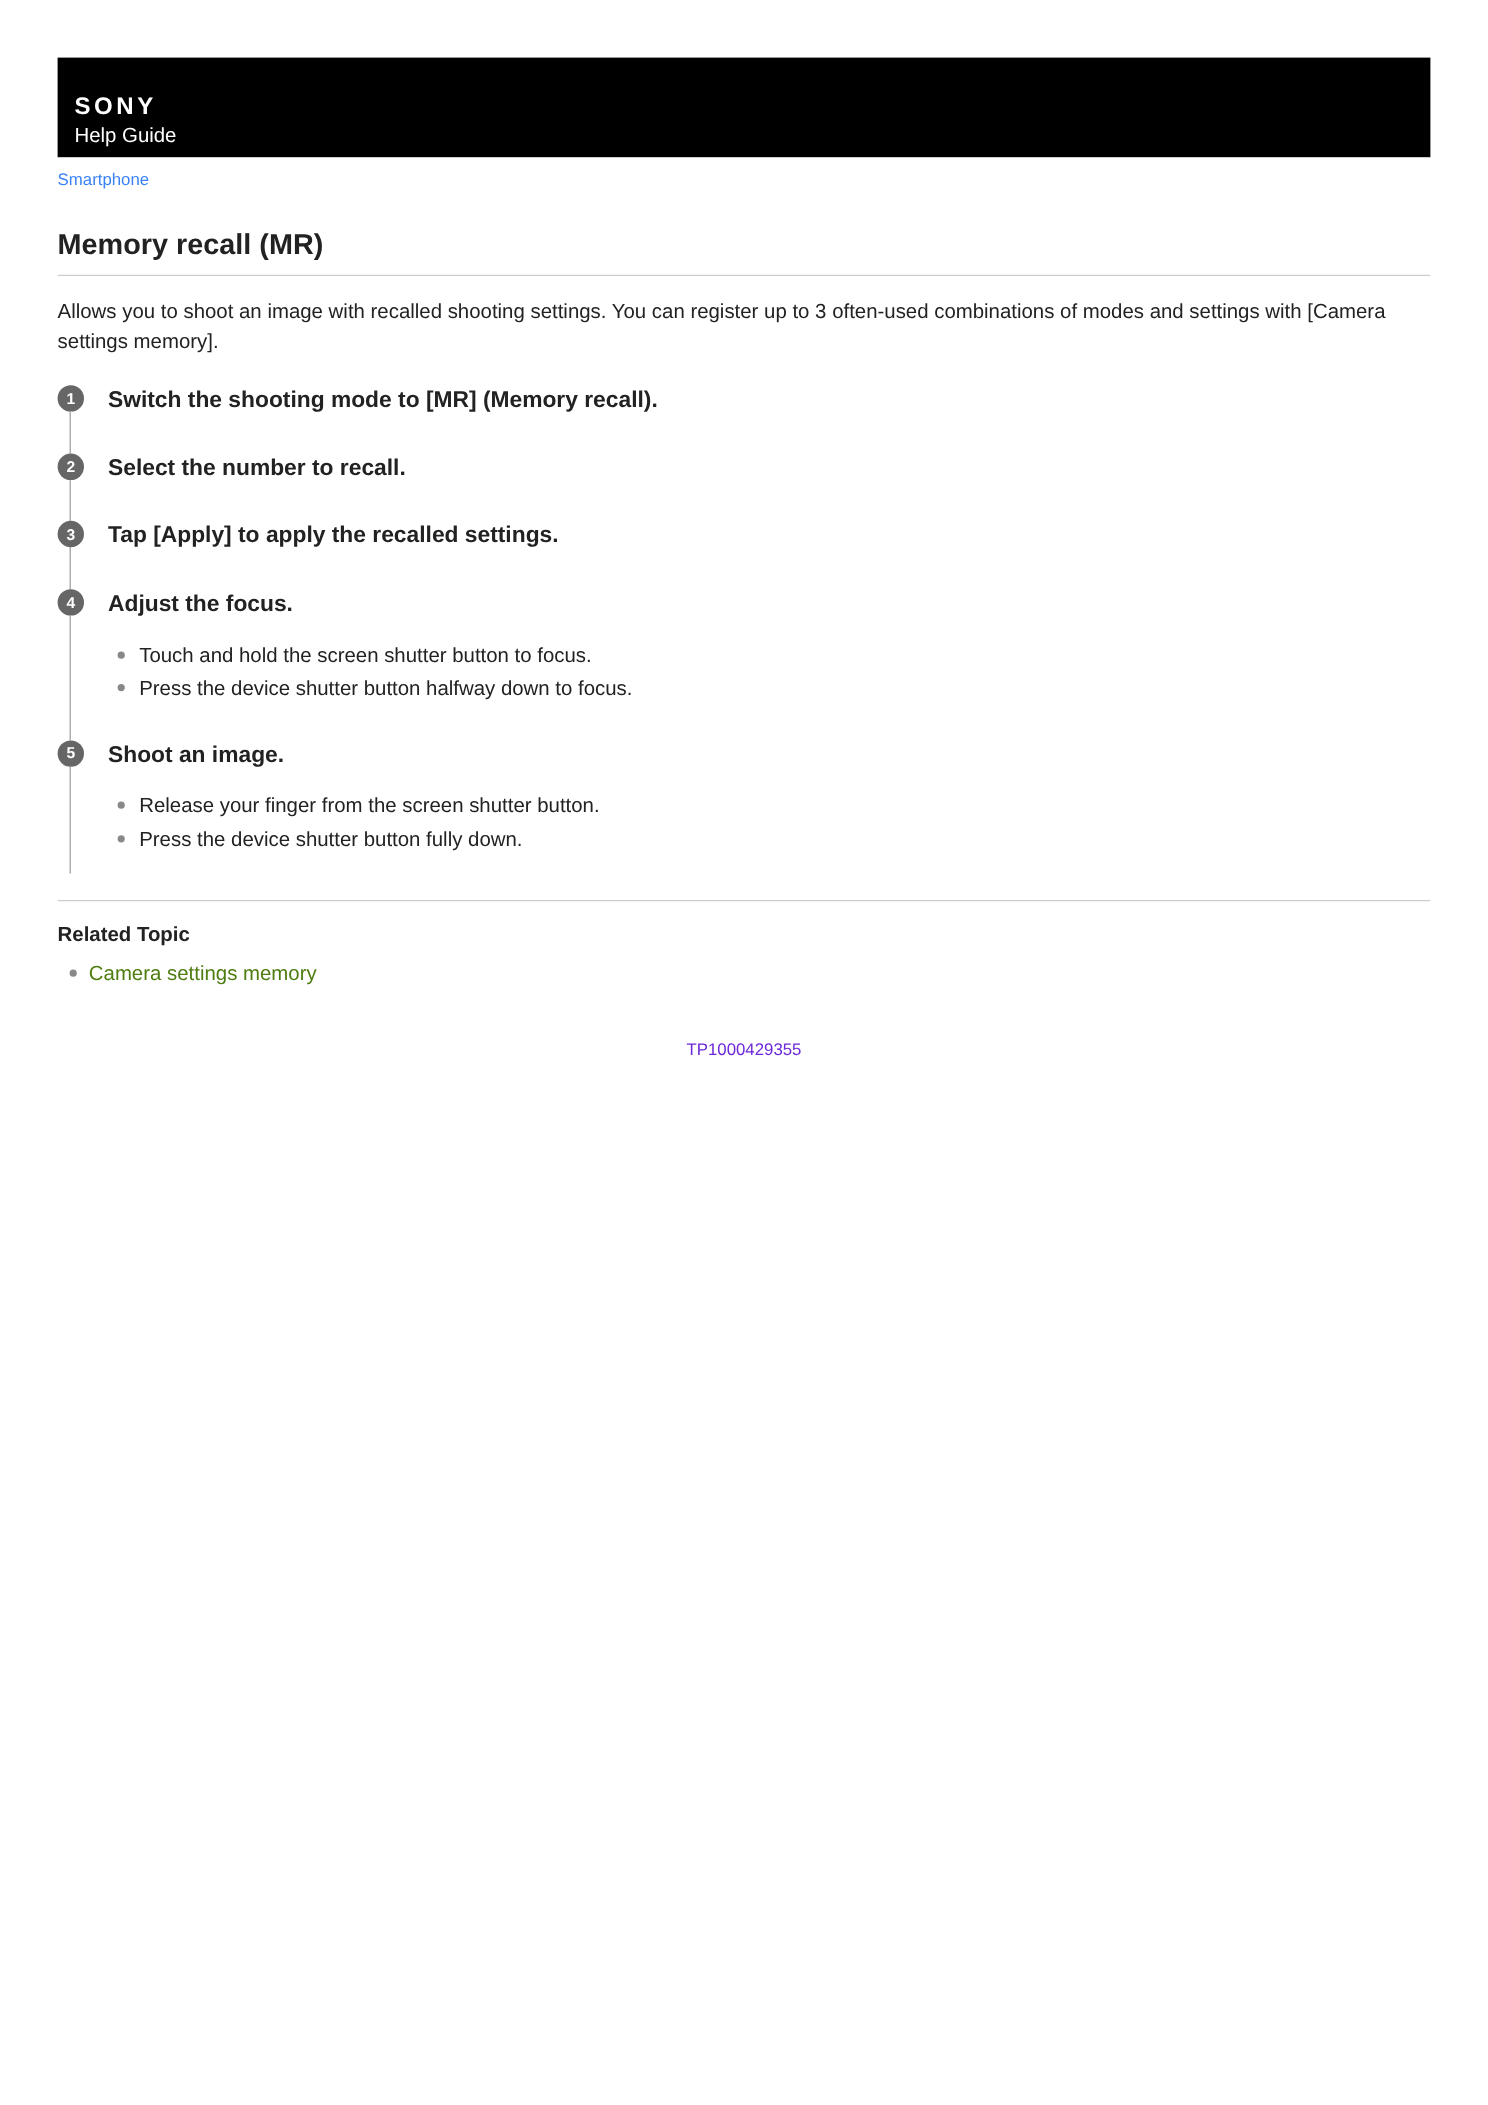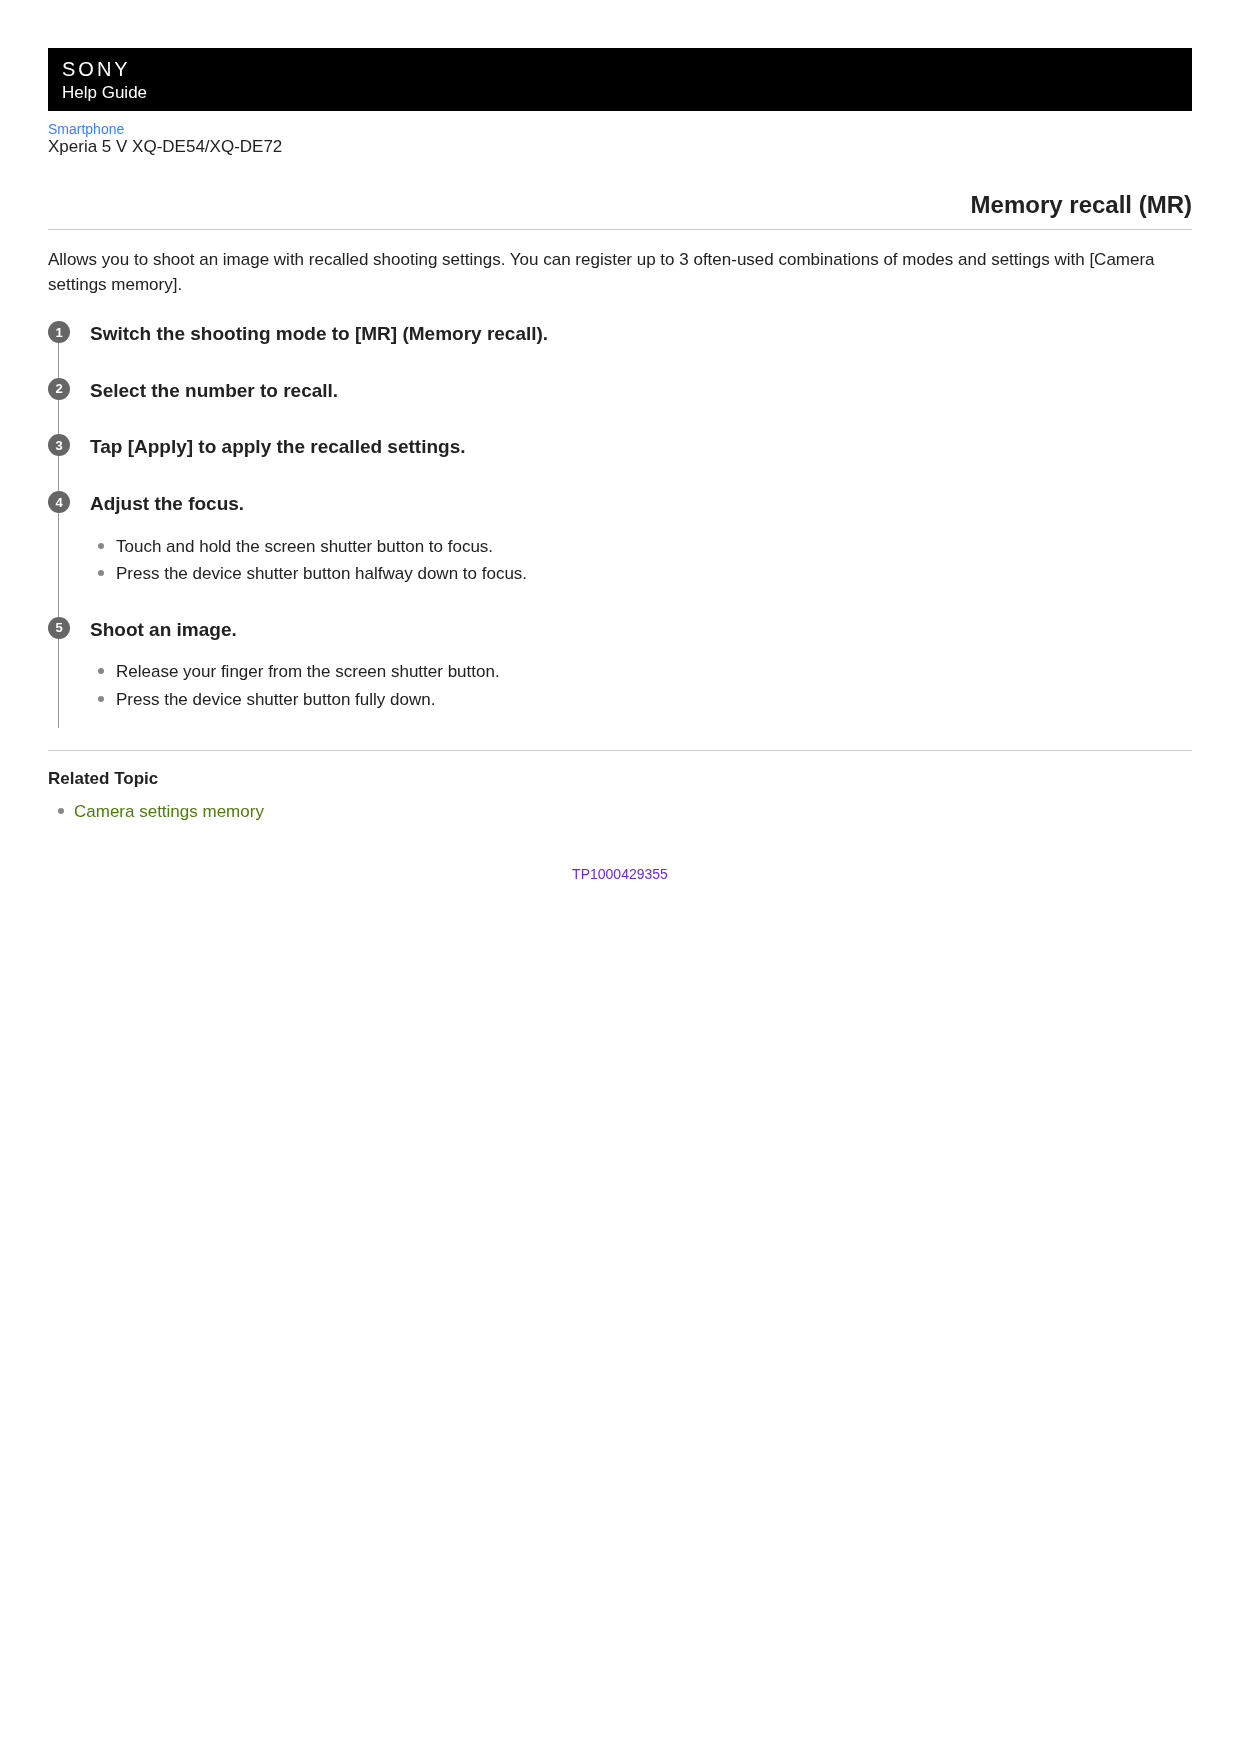--- a/index.html
+++ b/index.html
@@ -15,24 +15,25 @@
     }
     .page-container {
       padding: 48px 48px 0 48px;
     }
     .header-bar {
       background: #000;
       color: #fff;
       padding: 10px 14px 8px 14px;
     }
     .brand {
-      font-weight: normal;
+      font-weight: bold;
       font-size: 20px;
       letter-spacing: 3px;
       font-family: Arial, sans-serif;
+      margin-top: 20px;
     }
     .help-guide {
       font-size: 17px;
       margin-top: 2px;
     }
     .meta-block {
       padding: 10px 0 16px 0;
     }
     .category {
       font-size: 14px;
@@ -41,21 +42,20 @@
     .model {
       font-size: 17px;
       color: #222;
     }
     .page-title {
       font-size: 24px;
       font-weight: bold;
       color: #222;
       margin-top: 18px;
       margin-bottom: 10px;
-      text-align: right;
     }
     .title-divider {
       border: none;
       border-top: 1px solid #ccc;
       margin-bottom: 18px;
     }
     .intro {
       font-size: 17px;
       color: #222;
       line-height: 1.45;
@@ -174,21 +174,20 @@
 <body>
 
 <div class="page-container">
   <div class="header-bar">
     <div class="brand">SONY</div>
     <div class="help-guide">Help Guide</div>
   </div>
 
   <div class="meta-block">
     <div class="category">Smartphone</div>
-    <div class="model">Xperia 5 V XQ-DE54/XQ-DE72</div>
   </div>
 
   <h1 class="page-title">Memory recall (MR)</h1>
   <hr class="title-divider">
 
   <p class="intro">Allows you to shoot an image with recalled shooting settings. You can register up to 3 often-used combinations of modes and settings with [Camera settings memory].</p>
 
   <div class="steps">
     <div class="step">
       <div class="step-connector"></div>

